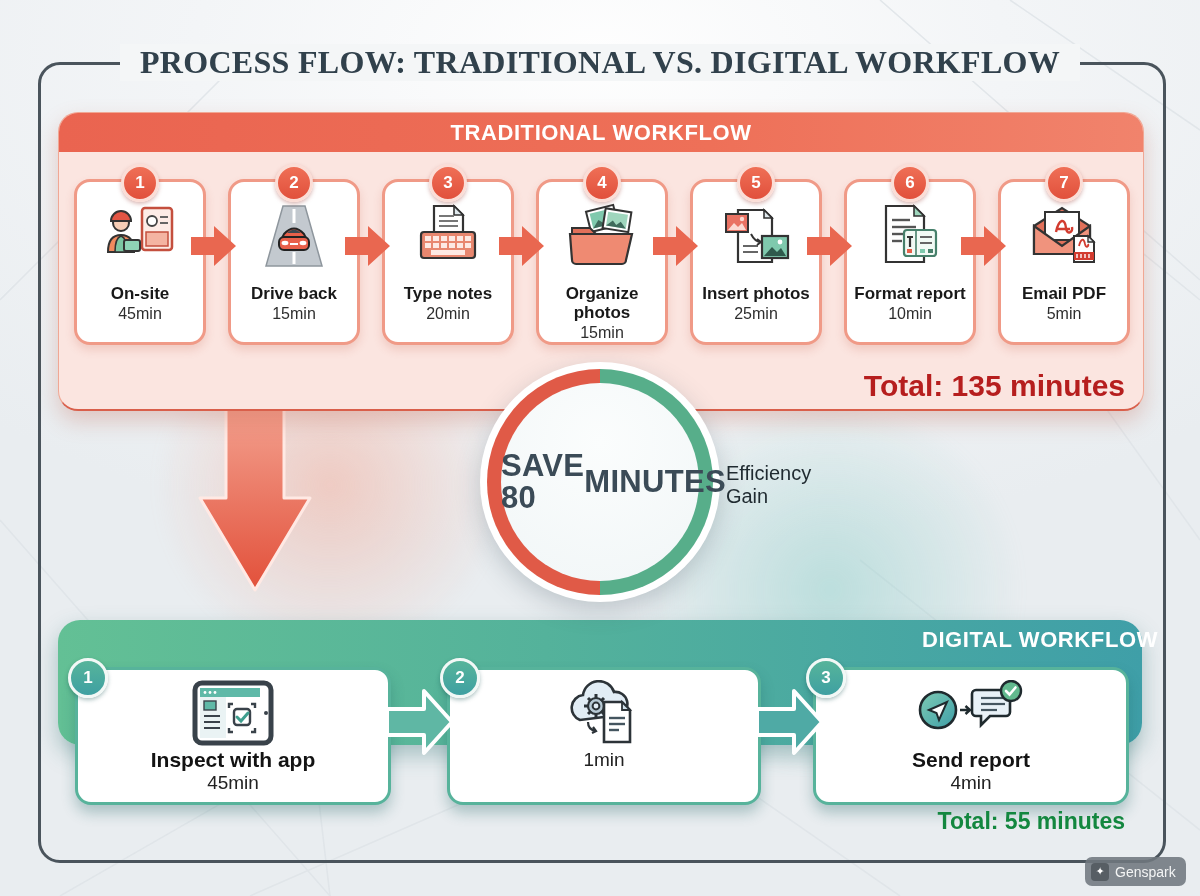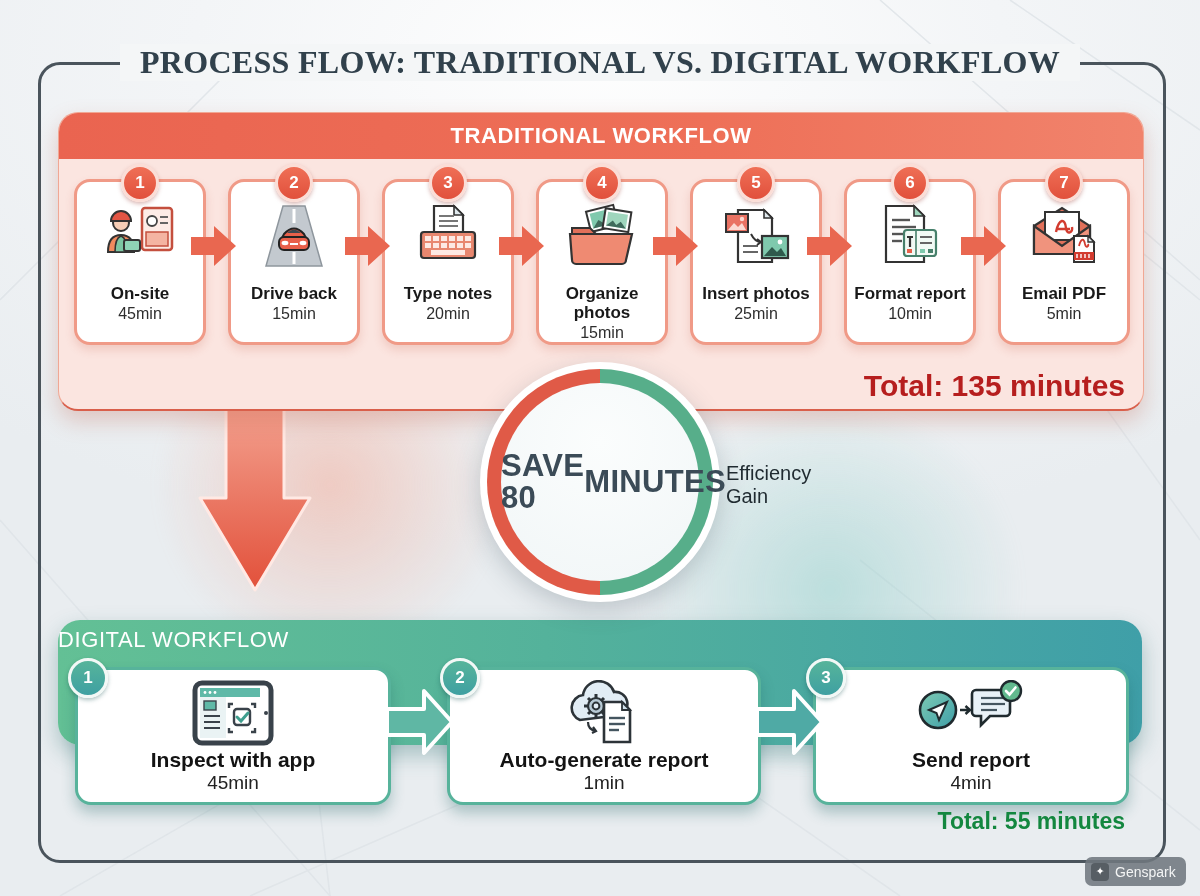--- a/index.html
+++ b/index.html
@@ -17,21 +17,21 @@
   .frame{position:absolute;left:38px;top:62px;width:1122px;height:795px;
     border:3px solid #4a545c;border-radius:22px;z-index:1;}
   .title{position:absolute;left:0;top:44px;width:1200px;text-align:center;margin:0;z-index:4;font-family:Liberation Serif, serif;}
   .title span{display:inline-block;background:#f4f6f7;padding:0 20px;
     font-size:32px;font-weight:800;letter-spacing:.3px;color:#31414c;}
   
   .trad{position:absolute;left:58px;top:112px;width:1084px;height:296px;z-index:2;
     background:#fbe5e0;border-radius:20px;border:1px solid #f0a794;
     border-bottom:2px solid #d95f4b;
     box-shadow:0 10px 22px rgba(190,90,70,.28);}
-  .trad-header{position:absolute;left:0;top:0;width:100%;height:46px;
+  .trad-header{position:absolute;left:0;top:0;width:100%;height:39px;
     background:linear-gradient(90deg,#ea6450 0%,#ee7058 60%,#f1836c 100%);
     border-radius:19px 19px 0 0;display:flex;align-items:center;justify-content:center;}
   .trad-header span{color:#fff;font-size:22px;font-weight:700;letter-spacing:.6px;}
   .t-card{position:absolute;top:66px;width:126px;height:160px;background:#fff;
     border:3px solid #f09a87;border-radius:16px;box-shadow:0 5px 10px rgba(200,90,70,.20);
     display:flex;flex-direction:column;align-items:center;z-index:3;}
   .t-badge{position:absolute;left:50%;top:-18px;transform:translateX(-50%);
     width:32px;height:32px;border-radius:50%;
     background:linear-gradient(180deg,#ef6f56,#e1503c);border:3px solid #fbddd6;
     display:flex;align-items:center;justify-content:center;
@@ -51,22 +51,22 @@
     background:conic-gradient(from 0deg,#57ae8a 0deg 180deg,#e05a47 180deg 360deg);}
   .save .inner{position:absolute;inset:21px;border-radius:50%;
     background:radial-gradient(circle at 50% 30%, #fbfdfd 0%, #f1f6f7 100%);
     display:flex;flex-direction:row;align-items:center;justify-content:flex-start;}
   .save-line{font-size:31px;font-weight:800;color:#3b4b57;line-height:1.04;letter-spacing:.3px;}
   .save-sub{font-size:20px;color:#1f2a30;margin-top:6px;}
   
   .digi{position:absolute;left:58px;top:620px;width:1084px;height:125px;z-index:2;
     background:linear-gradient(90deg,#63c095 0%,#54b29b 45%,#3f9fa8 100%);
     border-radius:22px;box-shadow:0 10px 22px rgba(40,110,110,.35);}
-  .digi-header{position:absolute;left:0;top:7px;width:100%;text-align:left;
-    color:#fff;font-size:22px;font-weight:400;letter-spacing:.6px;}
+  .digi-header{position:absolute;left:16px;top:7px;width:100%;text-align:right;
+    color:#fff;font-size:22px;font-weight:700;letter-spacing:.6px;}
   .d-card{position:absolute;top:47px;height:132px;background:#fff;
     border:3px solid #57b39b;border-radius:16px;box-shadow:0 8px 14px rgba(25,95,95,.30);
     display:flex;flex-direction:column;align-items:center;z-index:3;}
   .d-badge{position:absolute;left:-10px;top:-12px;width:34px;height:34px;border-radius:50%;
     background:linear-gradient(180deg,#56b49a,#3fa0a2);border:3px solid #f2f8f6;
     display:flex;align-items:center;justify-content:center;
     color:#fff;font-size:17px;font-weight:700;box-shadow:0 2px 4px rgba(20,80,80,.35);}
   .d-icon{margin-top:8px;height:70px;display:flex;align-items:center;justify-content:center;}
   .d-label{font-size:21px;font-weight:700;color:#131313;line-height:1.1;}
   .d-time{font-size:19px;color:#222;margin-top:1px;}
@@ -379,21 +379,20 @@
           <path d="M30 42 q0 8 8 9 m-3 -4 l3 4 l-4 2" fill="none" stroke="#2c3338" stroke-width="2.2"></path>
           <path d="M46 22 h18 l8 8 v32 h-26 z" fill="#fff" stroke="#2c3338" stroke-width="2.6"></path>
           <path d="M64 22 l8 8 h-8 z" fill="#cfe0ea" stroke="#2c3338" stroke-width="1.8"></path>
           <g stroke="#44555f" stroke-width="2.4">
               <line x1="51" y1="38" x2="67" y2="38"></line>
               <line x1="51" y1="44" x2="67" y2="44"></line>
               <line x1="51" y1="50" x2="61" y2="50"></line>
             </g>
         </svg>
       </div>
-      <div class="d-label">Auto-generate report</div>
       <div class="d-time">1min</div>
     </div>
 
     <div class="d-card" style="left:755px;width:310px">
       <div class="d-badge">3</div>
       <div class="d-icon">
         <svg width="110" height="66" viewBox="0 0 110 66">
           <defs>
             <linearGradient id="sendGrad" x1="0" y1="0" x2="1" y2="1">
               <stop offset="0" stop-color="#7ecbb4"></stop>

